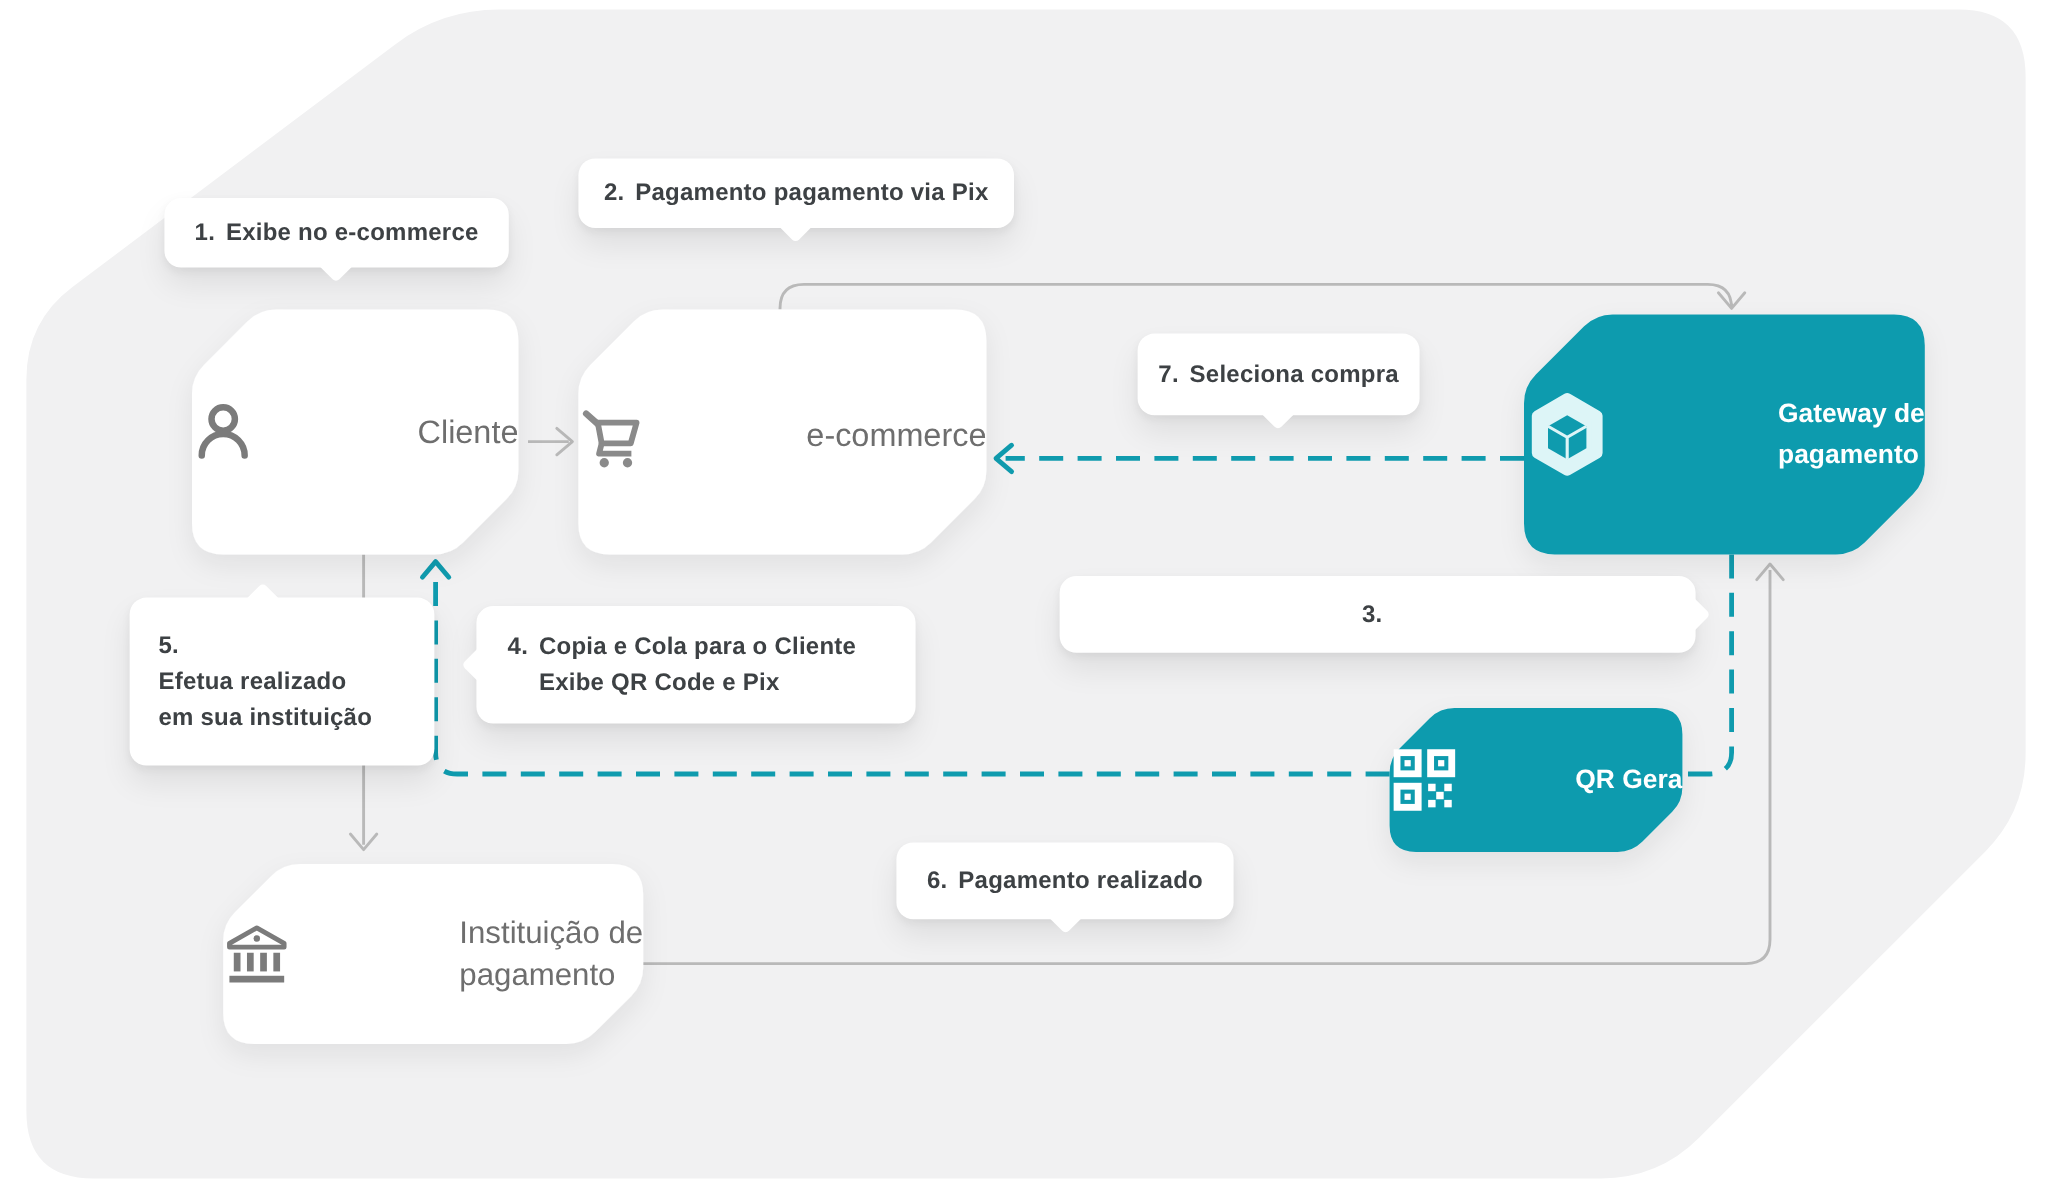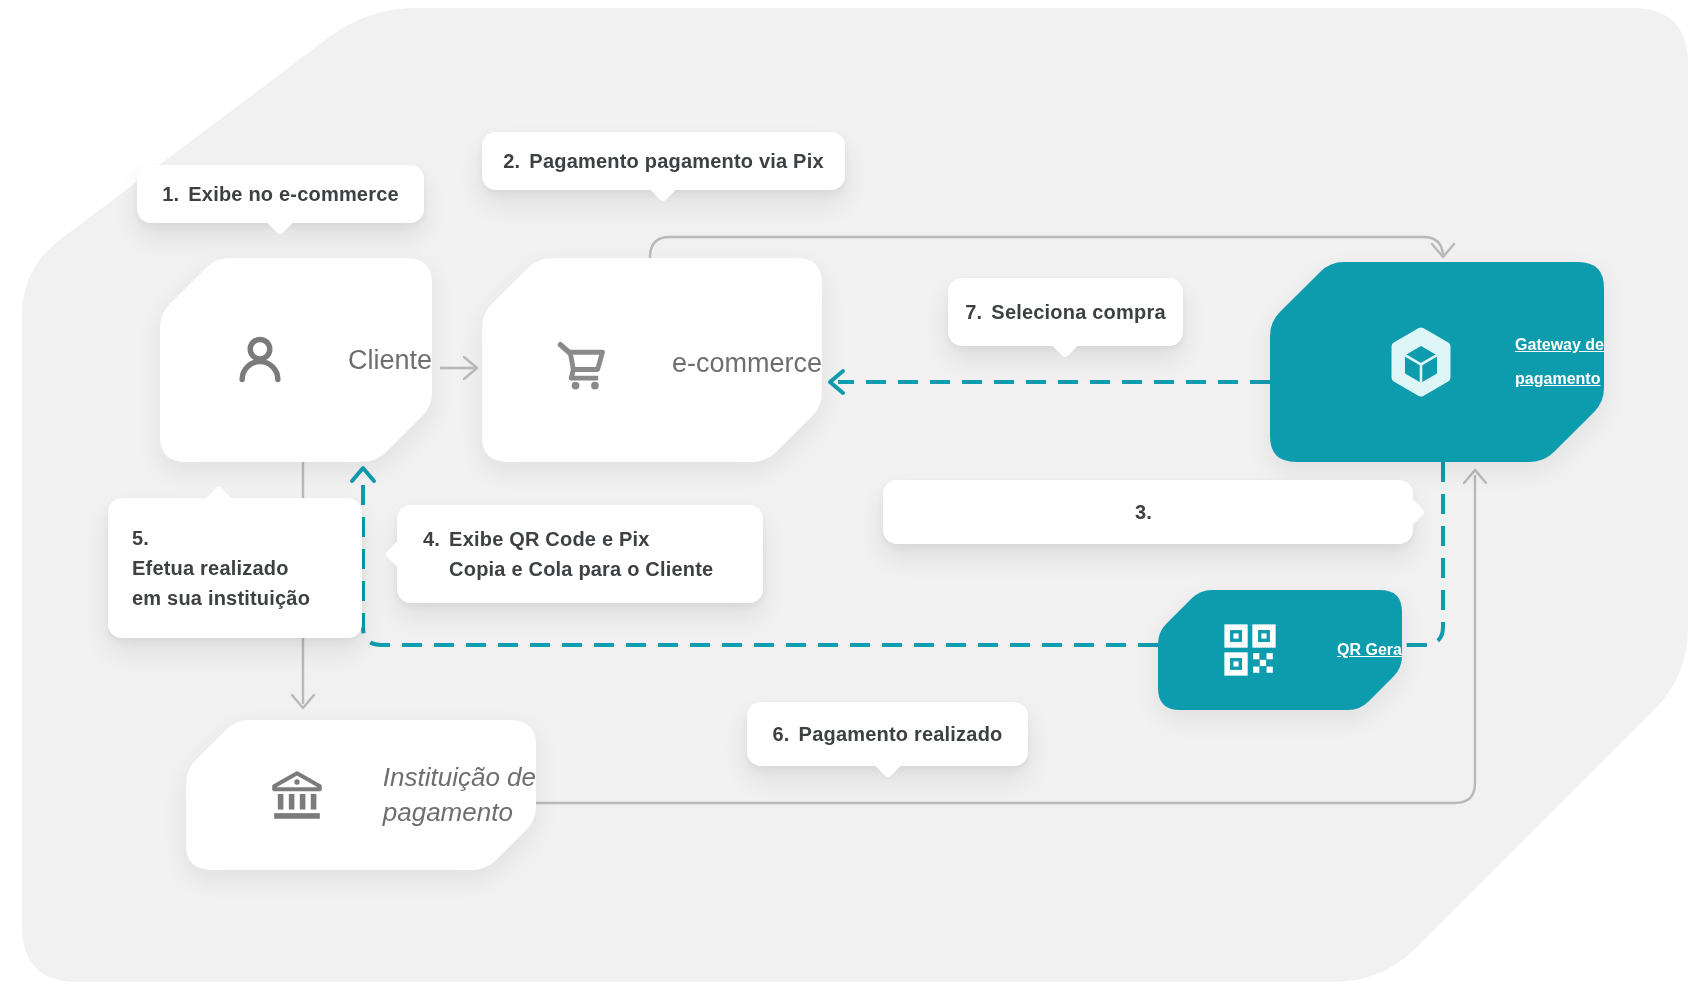--- a/index.html
+++ b/index.html
@@ -18,24 +18,24 @@
   .tail-bottom{bottom:-8px;}
   .tail-top{top:-8px;}
   .tail-left{left:-8px;}
   .tail-right{right:-8px;}
   .bubble .num{margin-right:9px;}
   .bubble.align-left{justify-content:flex-start;}
   .lines{display:flex;flex-direction:column;line-height:30px;}
   .rowflex{display:flex;align-items:flex-start;}
 
   
-  .node-content{position:absolute;display:flex;align-items:center;justify-content:flex-end;z-index:2;gap:36px;}
+  .node-content{position:absolute;display:flex;align-items:center;justify-content:space-between;z-index:2;gap:36px;}
   .node-label{font-size:27px;color:#6e6e6e;}
   .node-label.two-line{font-size:26px;line-height:35px;}
-  .teal-label{color:#ffffff;font-weight:bold;font-size:16px;line-height:34px;text-decoration:underline;}
+  .teal-label{color:#ffffff;font-weight:bold;font-size:22px;line-height:34px;}
   .icon{flex:0 0 auto;}
   .gap22{margin-left:22px;}
   .gap26{margin-left:26px;}
 
   
   .blob{fill:#f1f1f2;}
   .node-white{fill:#ffffff;}
   .node-teal{fill:#0f9bae;}
   .ln-gray{stroke:#b9b9b9;stroke-width:2.4;fill:none;}
   .hd-gray{stroke:#b9b9b9;stroke-width:2.4;fill:none;stroke-linecap:round;stroke-linejoin:round;}
@@ -142,21 +142,21 @@
         <rect x="31" y="31" width="6" height="6"></rect>
         <rect x="44" y="31" width="6" height="6"></rect>
         <rect x="37.5" y="37.5" width="6" height="6"></rect>
         <rect x="31" y="44" width="6" height="6"></rect>
         <rect x="44" y="44" width="6" height="6"></rect>
       </g>
     </svg>
     <div class="teal-label gap22">QR Gera</div>
   </div>
 
-  <div class="node-content" style="left:186px;top:720px;width:350px;height:150px;font-style:italic;">
+  <div class="node-content" style="left:186px;top:720px;width:350px;height:150px;">
     <svg class="icon" width="56" height="56" viewBox="0 0 54 54">
       <path d="M5 18.5 L27 6 L49 18.5 V21.5 H5 Z" fill="none" stroke="#7b7b7b" stroke-width="3.8" stroke-linejoin="round"></path>
       <circle cx="27" cy="14.5" r="2.6" fill="#7b7b7b"></circle>
       <g fill="#7b7b7b">
         <rect x="8.5" y="26" width="5.4" height="15"></rect>
         <rect x="19.1" y="26" width="5.4" height="15"></rect>
         <rect x="29.7" y="26" width="5.4" height="15"></rect>
         <rect x="40.3" y="26" width="5.4" height="15"></rect>
         <rect x="5" y="44.5" width="44" height="5.4"></rect>
       </g>
@@ -182,22 +182,22 @@
   <div class="bubble" style="left:883px;top:480px;width:530px;height:64px;">
     <div class="tail tail-right" style="top:21px;"></div>
     <span class="num">3.</span>
   </div>
 
   <div class="bubble align-left" style="left:397px;top:505px;width:340px;height:98px;padding-left:26px;">
     <div class="tail tail-left" style="top:38px;"></div>
     <div class="rowflex">
       <span class="num" style="line-height:30px;">4.</span>
       <span class="lines">
+        <span>Copia e Cola para o Cliente</span>
         <span>Exibe QR Code e Pix</span>
-        <span>Copia e Cola para o Cliente</span>
       </span>
     </div>
   </div>
 
   <div class="bubble align-left" style="left:108px;top:498px;width:230px;height:140px;padding-left:24px;">
     <div class="tail tail-top" style="left:100px;"></div>
     <span class="lines">
       <span>5.</span>
       <span>Efetua realizado</span>
       <span>em sua instituição</span>

